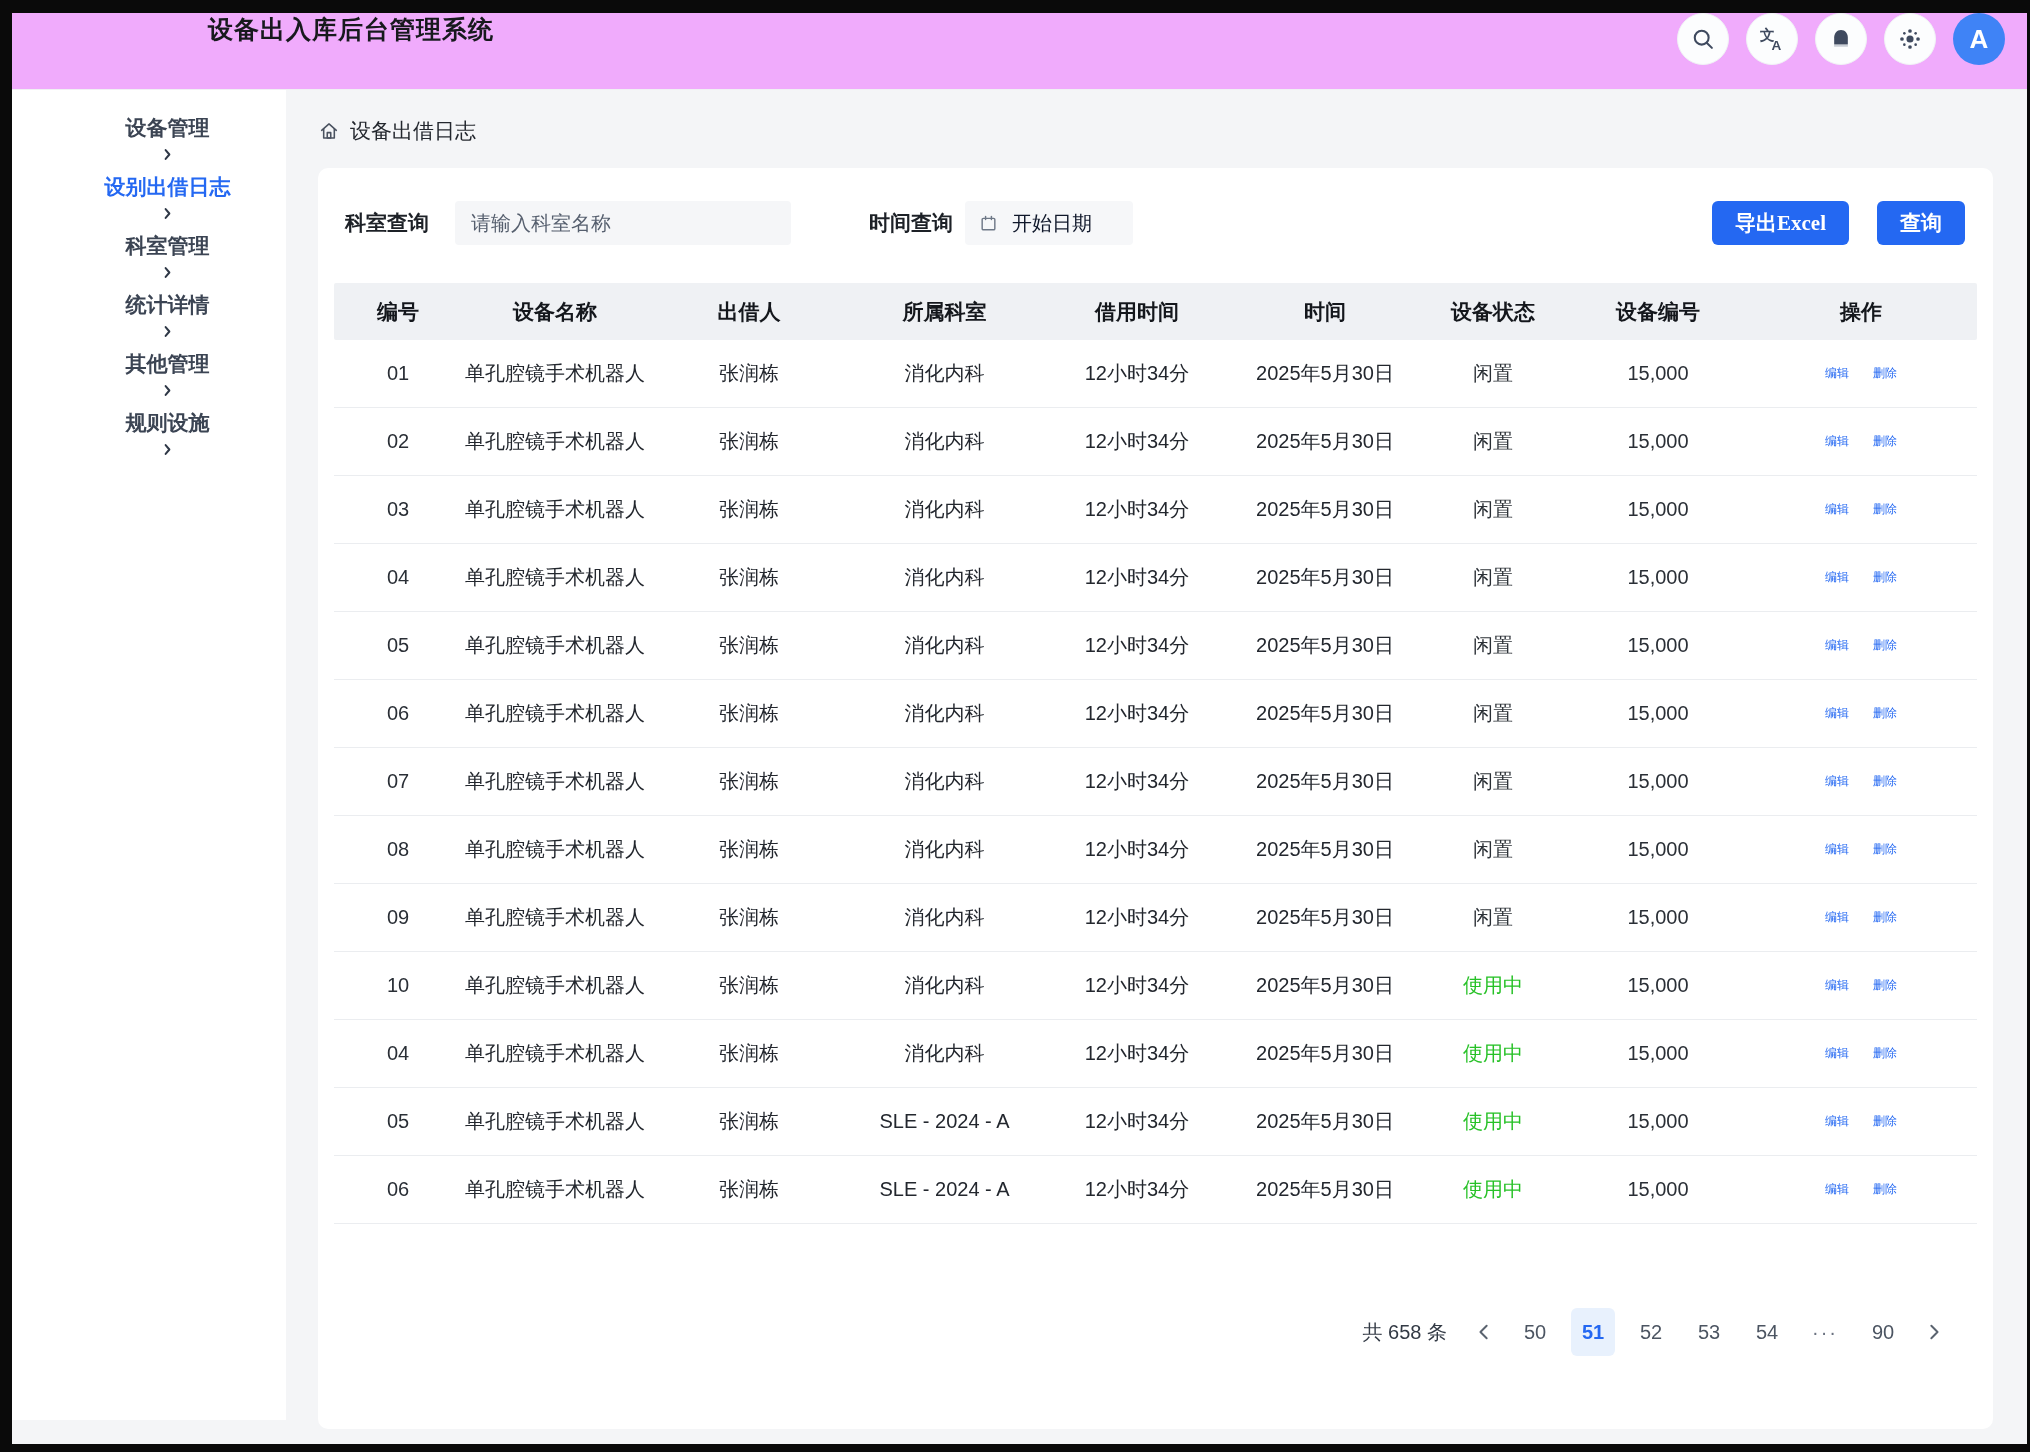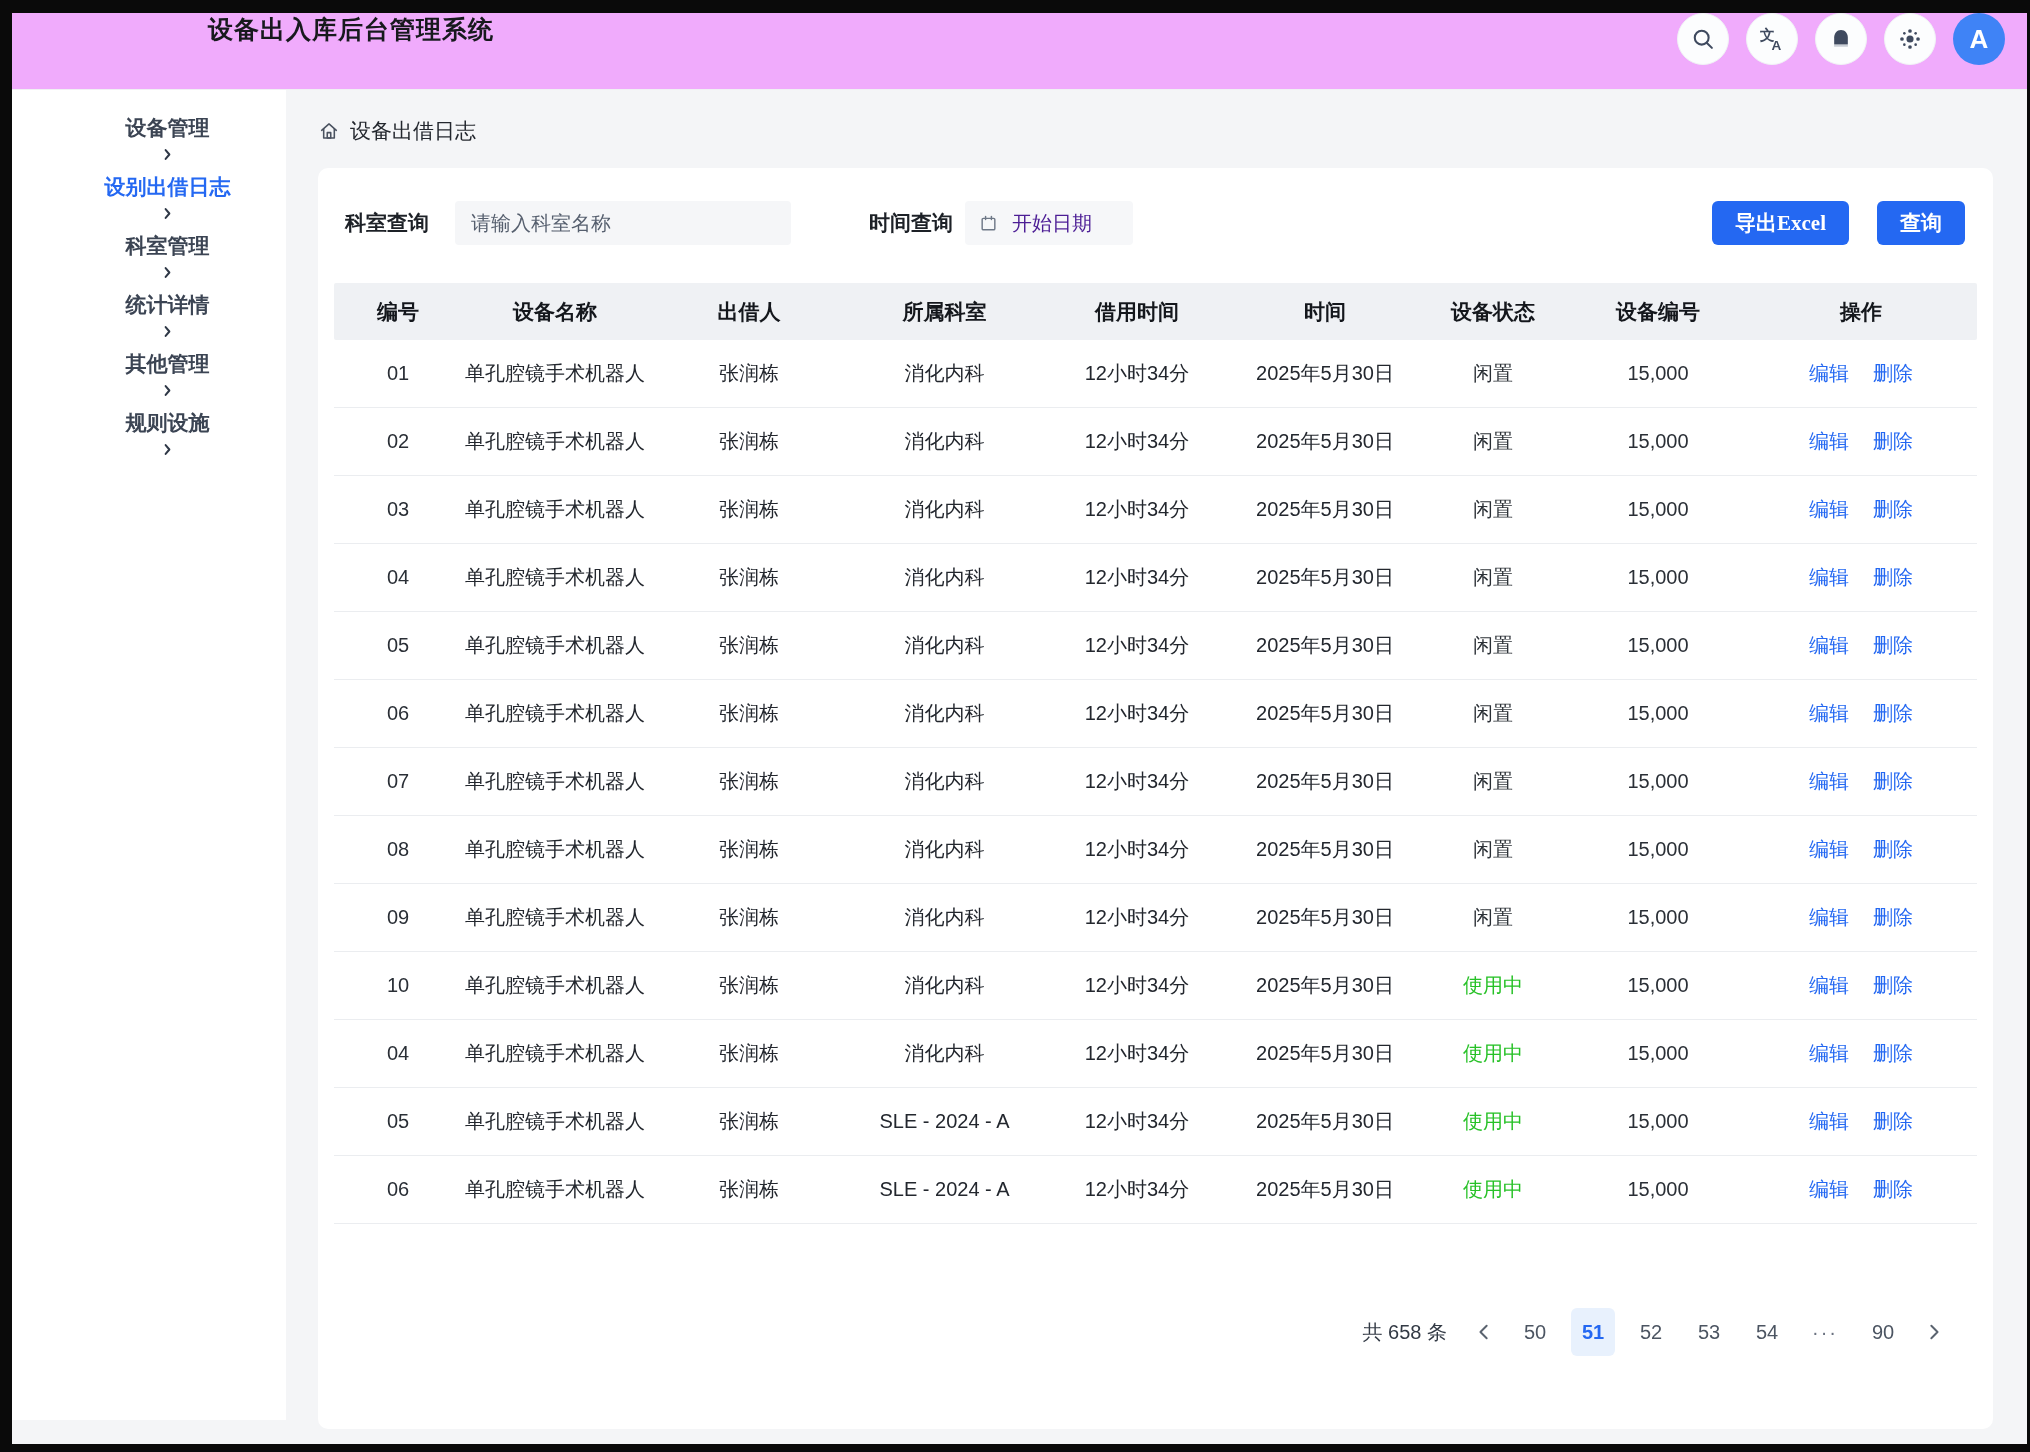--- a/index.html
+++ b/index.html
@@ -29,36 +29,36 @@
 
   .card { background:#fff; border-radius:10px; margin:23px 34px 0 32px; height:1261px; padding:33px 16px 0 16px; position:relative; }
 
   
   .filter-row { display:flex; align-items:center; height:44px; margin:0 12px 38px 11px; }
   .filter-label { font-size:21px; font-weight:700; color:#1d2127; white-space:nowrap; }
   .dept-input { width:336px; height:44px; margin-left:26px; background:#f5f6f8; border:none; outline:none; border-radius:4px; padding:0 16px; font-size:20px; color:#2b3340; font-family:inherit; }
   .dept-input::placeholder { color:#565f6e; }
   .time-label { margin-left:78px; }
   .date-box { width:168px; height:44px; margin-left:12px; background:#f6f7f9; border-radius:4px; display:flex; align-items:center; padding:0 14px; gap:14px; cursor:pointer; }
-  .date-placeholder { font-size:20px; color:#4c1d95; }
+  .date-placeholder { font-size:20px; color:#0f172a; }
   .btns { margin-left:auto; display:flex; gap:28px; }
   .btn { height:44px; padding:0 23px; background:#2468f2; color:#ffffff; border:none; border-radius:6px; font-size:21px; font-weight:600; font-family:Liberation Serif, serif; cursor:pointer; }
 
   
   .tbl { width:100%; }
   .trow { display:grid; grid-template-columns:128px 186px 202px 189px 196px 180px 156px 174px 1fr; align-items:center; }
   .thead { height:57px; background:#eff1f4; border-radius:2px; }
   .th { text-align:center; font-size:21px; font-weight:700; color:#14171c; }
   .tr { height:68px; border-bottom:1px solid #ebedf0; }
   .td { text-align:center; font-size:20px; color:#23272e; }
   .td.num { color:#2a2f36; }
   .status-idle { color:#2b3036; }
   .status-in_use { color:#27c127; }
   .actions { display:flex; justify-content:center; gap:24px; }
-  .link { font-size:20px; color:#2468f2; cursor:pointer; }
+  .link { font-size:12px; color:#2468f2; cursor:pointer; }
 
   
   .pager { position:absolute; right:44px; top:1140px; display:flex; align-items:center; gap:14px; }
   .pager-total { font-size:20px; color:#333a45; margin-right:8px; }
   .page { min-width:44px; height:48px; display:flex; align-items:center; justify-content:center; font-size:20px; color:#4c5562; border-radius:6px; cursor:pointer; padding:0 6px; }
   .page.active { background:#e8f1fd; color:#2468f2; font-weight:600; }
   .page.dots { letter-spacing:2px; color:#6b7280; }
   .pg-arrow { width:30px; height:48px; display:flex; align-items:center; justify-content:center; cursor:pointer; }
   .pg-arrow svg { stroke:#5a636f; stroke-width:2.2; fill:none; stroke-linecap:round; stroke-linejoin:round; }
 </style>

